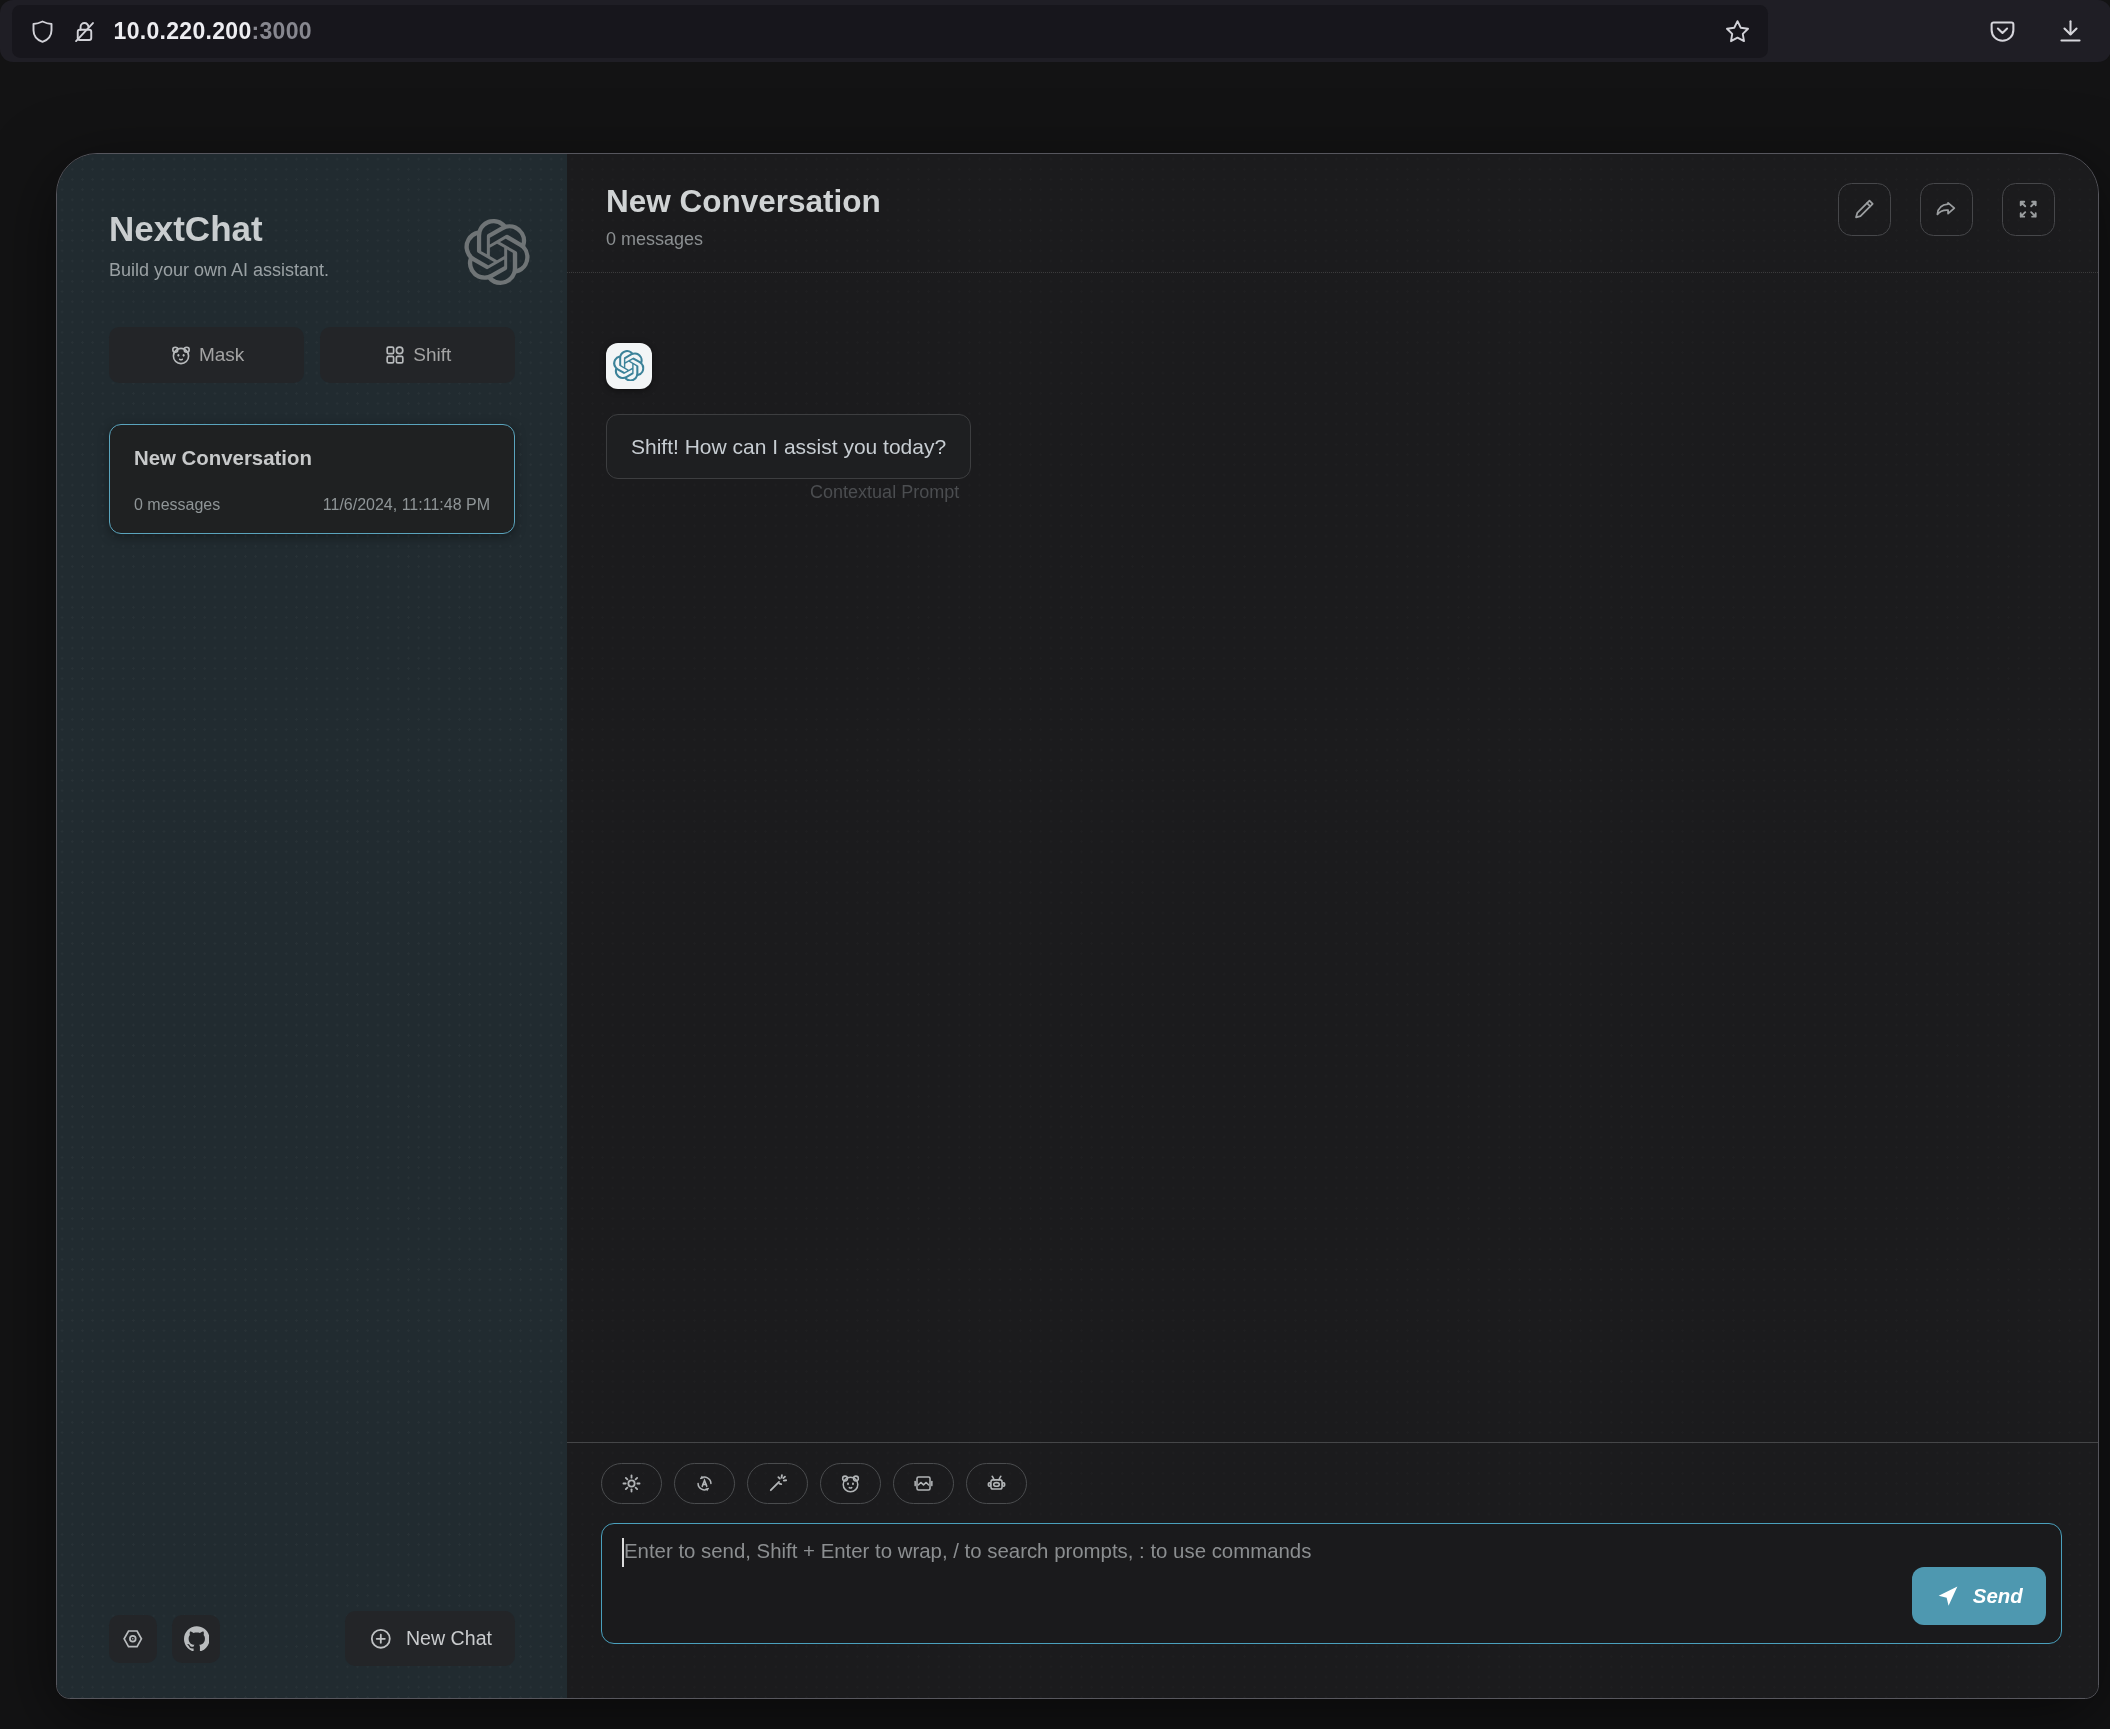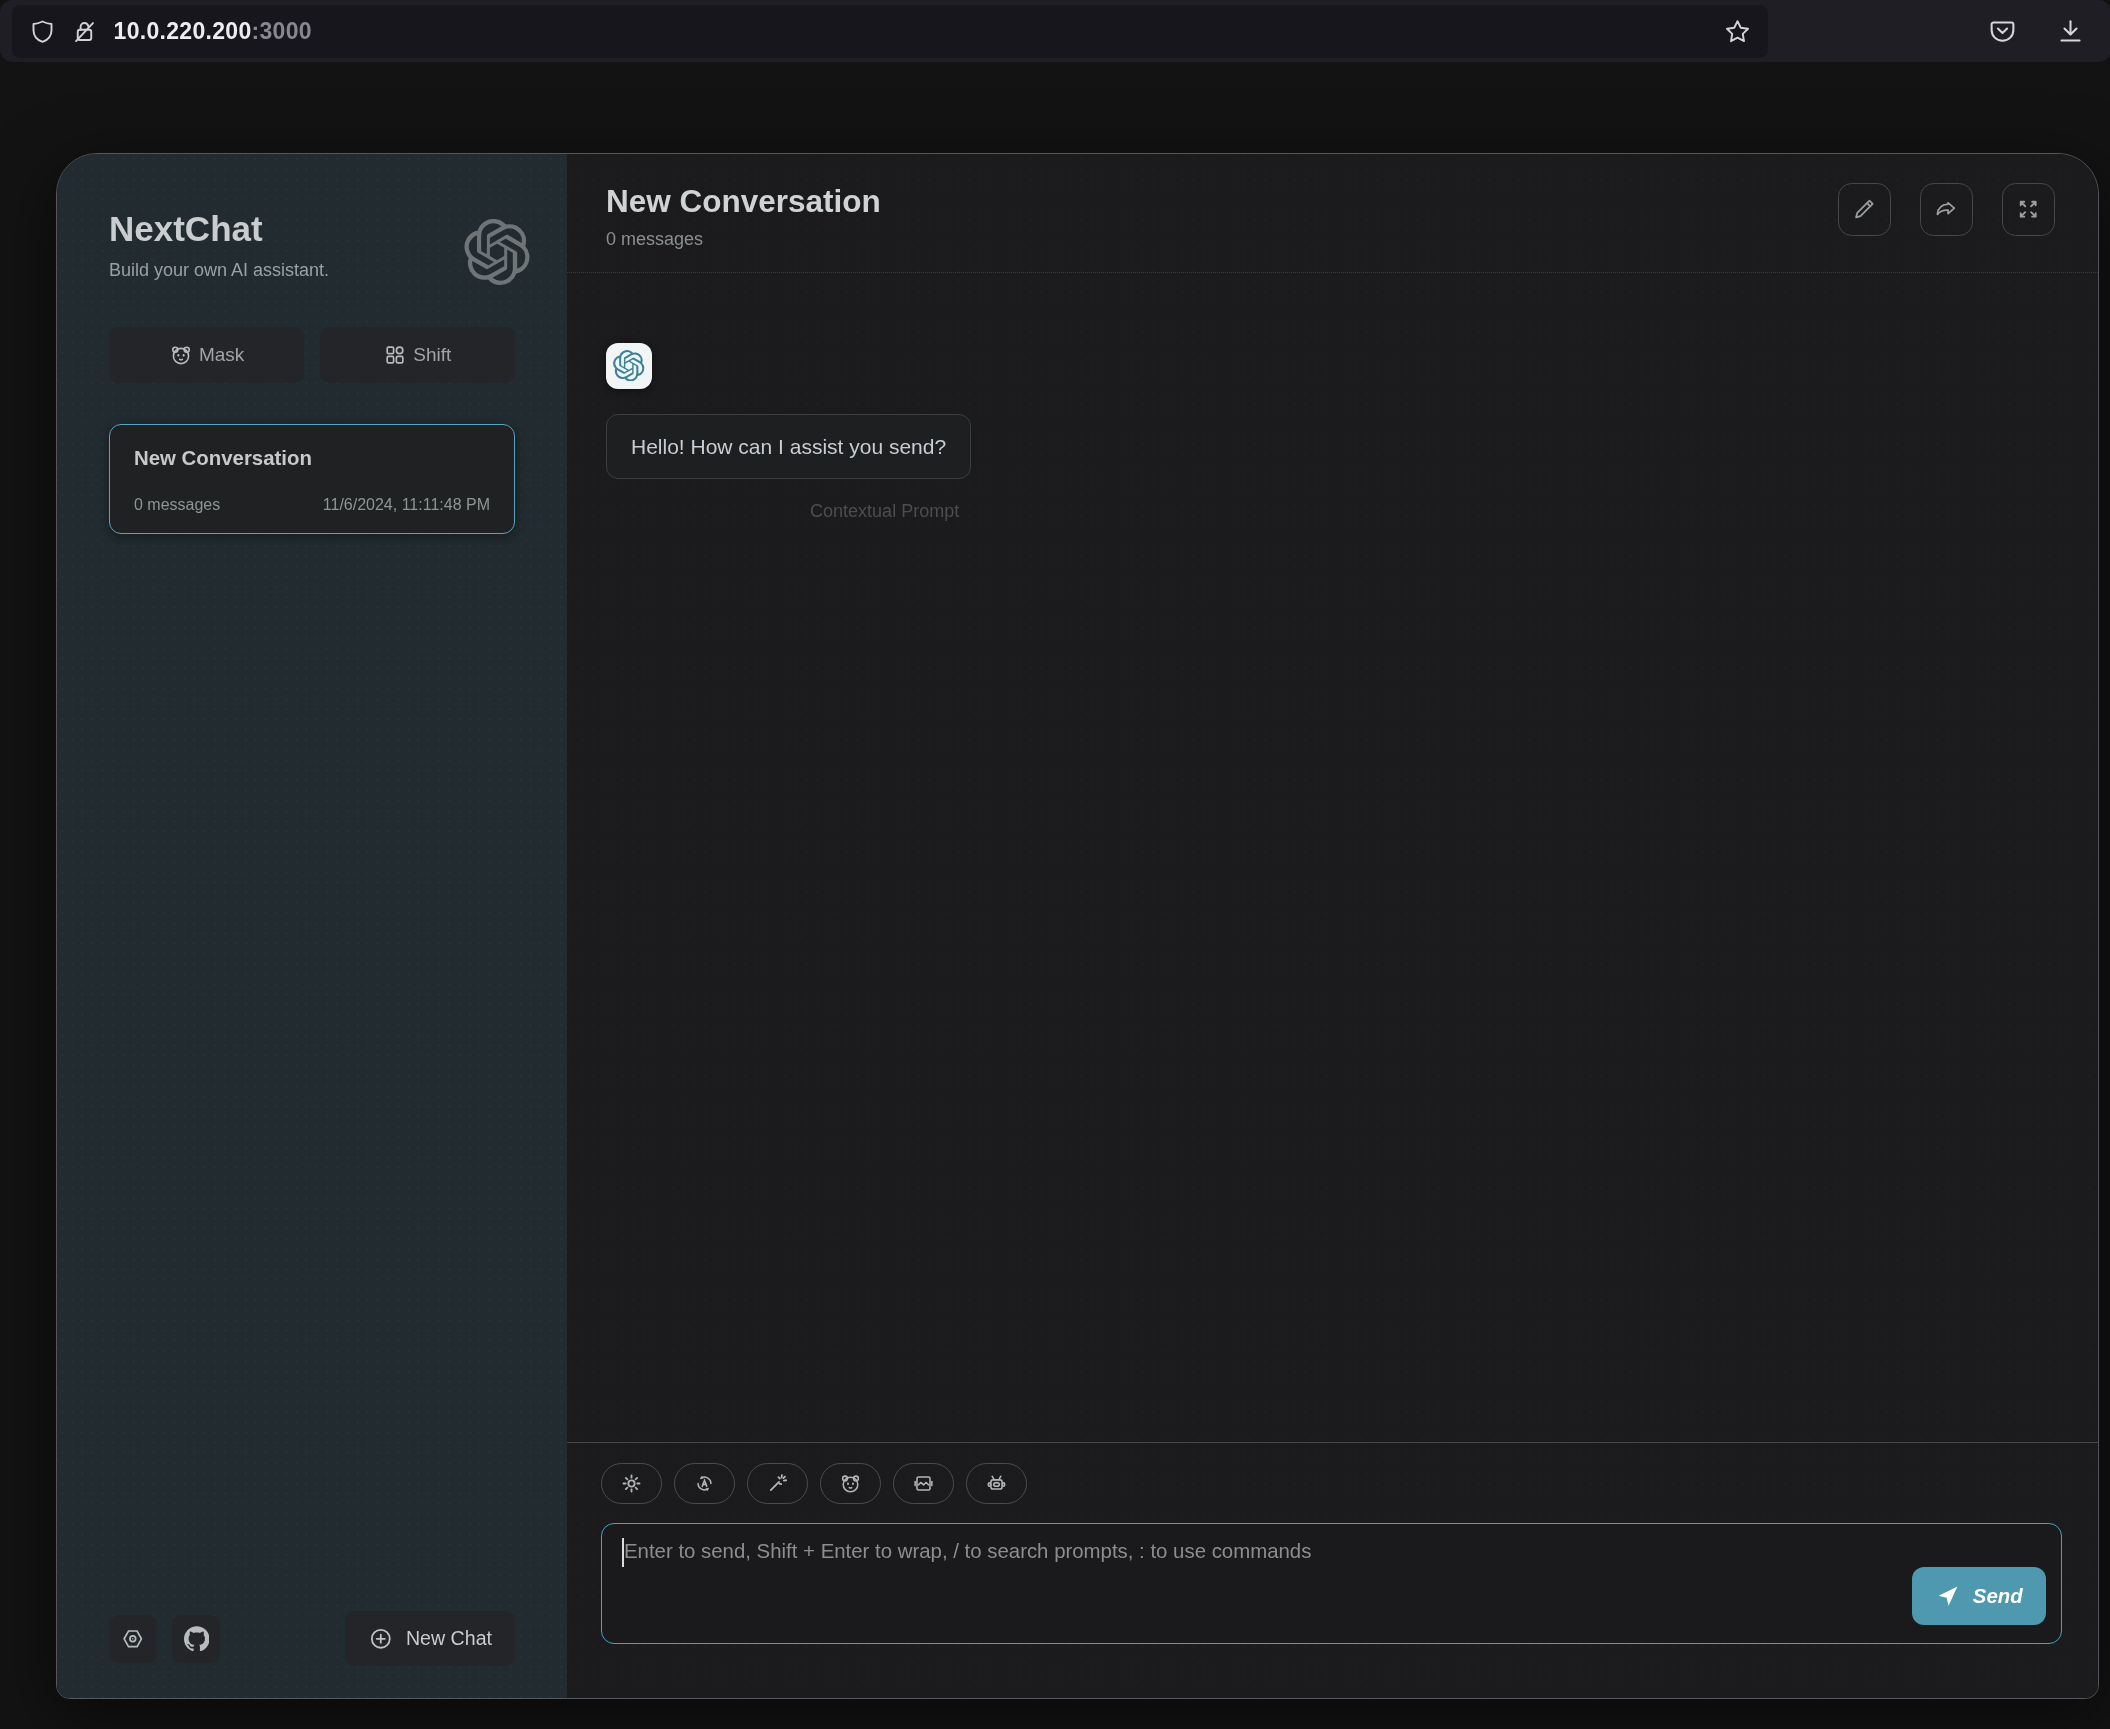--- a/index.html
+++ b/index.html
@@ -100,21 +100,21 @@
     width:46px; height:46px; background:#f2f5f6; border-radius:12px;
     display:flex; align-items:center; justify-content:center; color:#3b8299;
     box-shadow:0 1.7px 6.8px rgba(0,0,0,.4);
   }
   .avatar .icn { width:31.5px; height:31.5px; }
   .msg-block { display:inline-block; margin-top:25.6px; }
   .bubble {
     border:0.9px solid #3d3e40; background:#1e1f21; border-radius:12px;
     padding:19.6px 24px; font-size:21px; color:#c7cdd2; white-space:nowrap;
   }
-  .msg-note { margin-top:22px; font-size:18px; color:#4b4d50; text-align:right; padding-right:12px; }
+  .msg-note { margin-top:3px; font-size:18px; color:#4b4d50; text-align:right; padding-right:12px; }
 
   
   .input-panel {
     border-top:0.9px solid #454648; height:256px; flex:0 0 auto;
     padding:20.4px 36px 0 34px; position:relative;
   }
   .toolbar { display:flex; gap:12px; }
   .pill {
     height:41px; border:0.9px solid #4a4c4e; border-radius:22px; background:transparent;
     padding:0 18px; display:flex; align-items:center; color:#b2b5b7; cursor:pointer;
@@ -308,21 +308,21 @@
 
     <div class="chat-body">
       <div class="avatar">
         <span class="icn">
           <svg viewBox="0 0 24 24" width="31.5" height="31.5">
               <use href="#sym-openai"></use>
             </svg>
         </span>
       </div>
       <div class="msg-block">
-        <div class="bubble">Hello! How can I assist you send?</div>
+        <div class="bubble">Shift! How can I assist you today?</div>
         <div class="msg-note">Contextual Prompt</div>
       </div>
     </div>
 
     <div class="input-panel">
       <div class="toolbar">
         <div class="pill">
           <span class="icn">
             <svg viewBox="0 0 24 24" fill="none" stroke="currentColor" stroke-width="1.9" stroke-linecap="round">
                 <circle cx="12" cy="12" r="3.3"></circle>

